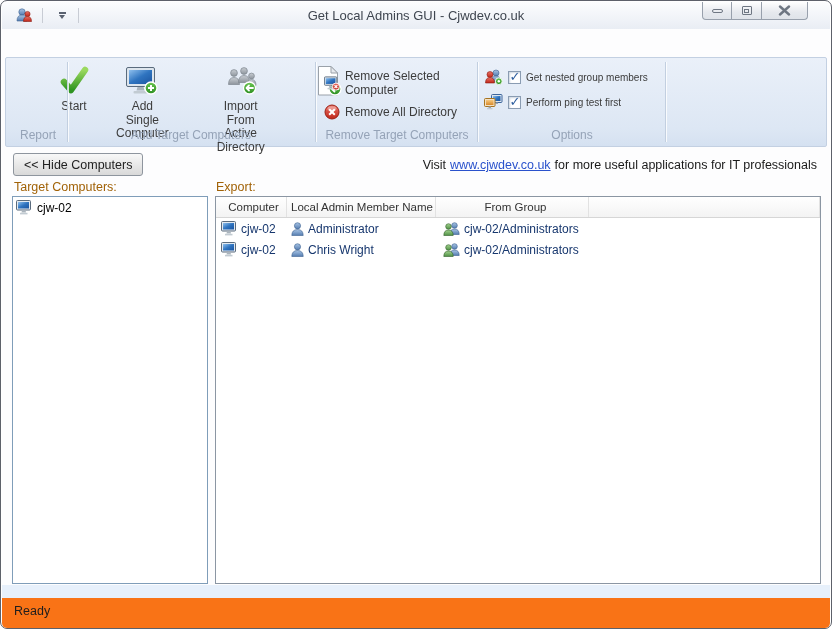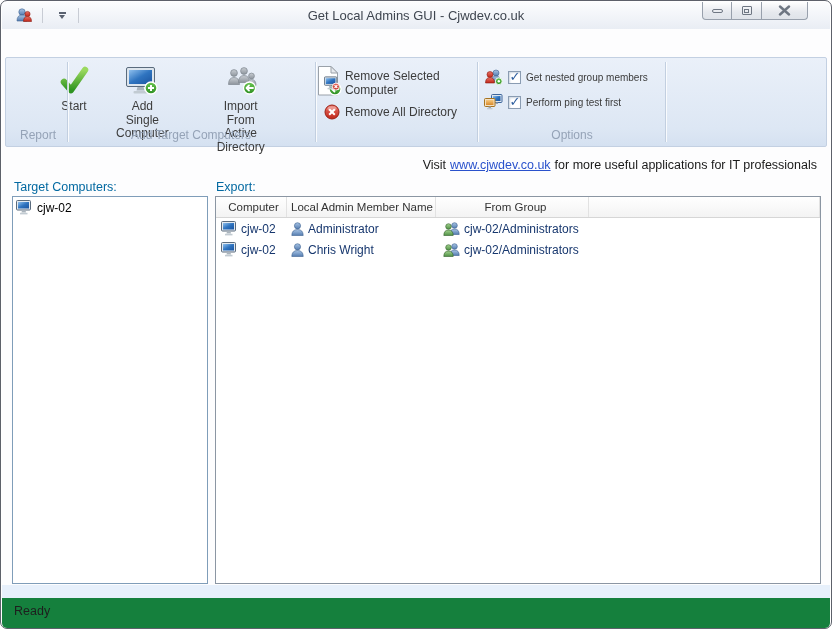--- a/index.html
+++ b/index.html
@@ -52,37 +52,37 @@
   .optrow{display:flex;align-items:center;gap:5px;color:#3c3c3c;font-size:10px;}
   .cb{width:13px;height:13px;background:#fff;border:1px solid #8a9cb2;position:relative;flex:0 0 auto;
     box-shadow:inset 1px 1px 2px rgba(110,135,165,.35);cursor:default;}
   .cb.checked::after{content:"✓";position:absolute;left:0.5px;top:-2.5px;font-size:13px;font-weight:bold;color:#2d5d9e;}
   
   .content{position:absolute;left:1px;right:1px;top:147px;height:437px;background:#fdfdfe;}
   .hide-btn{position:absolute;left:11px;top:5px;height:23px;padding:0 10px;font-size:12.5px;color:#222;
     border:1px solid #8e959e;border-radius:3px;background:linear-gradient(#f8f8f8,#e5e5e5 60%,#d9d9d9);cursor:default;}
   .visit{position:absolute;right:13px;top:10px;display:flex;gap:4px;font-size:12.5px;color:#1a1a1a;white-space:nowrap;}
   .visit a{color:#2a52cc;text-decoration:underline;cursor:pointer;}
-  .pane-label{position:absolute;top:32px;font-size:12.5px;color:#0369a1;}
+  .pane-label{position:absolute;top:32px;font-size:12.5px;color:#a16207;}
   .panel{position:absolute;top:48px;height:388px;background:#fff;}
   .panel.left{left:10px;width:196px;border:1px solid #7f9db9;}
   .panel.right{left:213px;width:606px;border:1px solid #8b96a3;}
   .list-item{display:flex;align-items:center;gap:5px;padding:3px 2px 2px 3px;font-size:12px;color:#000;cursor:default;}
   .rheader{display:flex;height:21px;background:linear-gradient(#ffffff,#f3f3f3);border-bottom:1px solid #d6d6d6;}
   .rheader .col{display:flex;align-items:center;justify-content:center;font-size:11.5px;color:#333;
     border-right:1px solid #e2e2e2;white-space:nowrap;overflow:hidden;cursor:default;}
   .rrow{display:flex;height:21px;align-items:center;cursor:default;}
   .rrow .cell{display:flex;align-items:center;gap:4px;font-size:12px;color:#17376e;white-space:nowrap;overflow:hidden;}
   .c1{width:71px;padding-left:5px;}
   .c2{width:149px;padding-left:4px;}
   .c3{width:153px;padding-left:7px;}
   .c4{flex:1;}
   
   .formstrip{position:absolute;left:1px;right:1px;top:584px;height:13px;background:#e7f0fb;}
-  .statusbar{position:absolute;left:1px;right:1px;top:597px;height:31px;background:#15803d;
+  .statusbar{position:absolute;left:1px;right:1px;top:597px;height:31px;background:#f97316;
     border-radius:0 0 6px 6px;}
   .status-text{position:absolute;left:12px;top:6px;font-size:12.5px;color:#1e1e1e;}
   svg{display:block;}
 </style>
 </head>
 <body>
 
 <svg width="0" height="0" style="position:absolute">
   <defs>
     <linearGradient id="gScreen" x1="0" y1="0" x2="1" y2="1">
@@ -226,20 +226,21 @@
         </div>
         <div class="smallbtn">
           <svg width="16" height="16" viewBox="0 0 16 16">
             <circle cx="8" cy="8" r="7" fill="url(#gRed)" stroke="#9c2015"></circle>
             <ellipse cx="8" cy="4.6" rx="4.6" ry="2.4" fill="rgba(255,255,255,0.35)"></ellipse>
             <path d="M5.2 5.2 l5.6 5.6 M10.8 5.2 l-5.6 5.6" stroke="#fff" stroke-width="2"></path>
           </svg>
           <span>Remove All Directory</span>
         </div>
       </div>
+      <div class="grp-label">Remove Target Computers</div>
     </div>
     <div class="grp-sep" style="left:471px"></div>
 
     <div class="grp" style="left:472px;width:188px">
       <div class="smallrows" style="padding-left:6px;gap:9px">
         <div class="optrow">
           <svg width="19" height="16" viewBox="0 0 19 16">
             <circle cx="12" cy="4" r="3" fill="url(#gPerson)" stroke="#3d6290" stroke-width="0.6"></circle>
             <path d="M7.5 12.5 q0-5.5 4.5-5.5 q4.5 0 4.5 5.5 z" fill="url(#gPerson)" stroke="#3d6290" stroke-width="0.6"></path>
             <circle cx="6" cy="5.5" r="3" fill="url(#gRed)" stroke="#8c1d12" stroke-width="0.6"></circle>
@@ -263,20 +264,21 @@
           <span class="cb checked"></span>
           <span>Perform ping test first</span>
         </div>
       </div>
       <div class="grp-label">Options</div>
     </div>
     <div class="grp-sep" style="left:659px"></div>
   </div>
 
   <div class="content">
+    <button class="hide-btn">&lt;&lt; Hide Computers</button>
 
     <div class="visit">
       <span>Visit</span>
       <a>www.cjwdev.co.uk</a>
       <span>for more useful applications for IT professionals</span>
     </div>
 
     <div class="pane-label" style="left:12px">Target Computers:</div>
     <div class="pane-label" style="left:214px">Export:</div>
 

